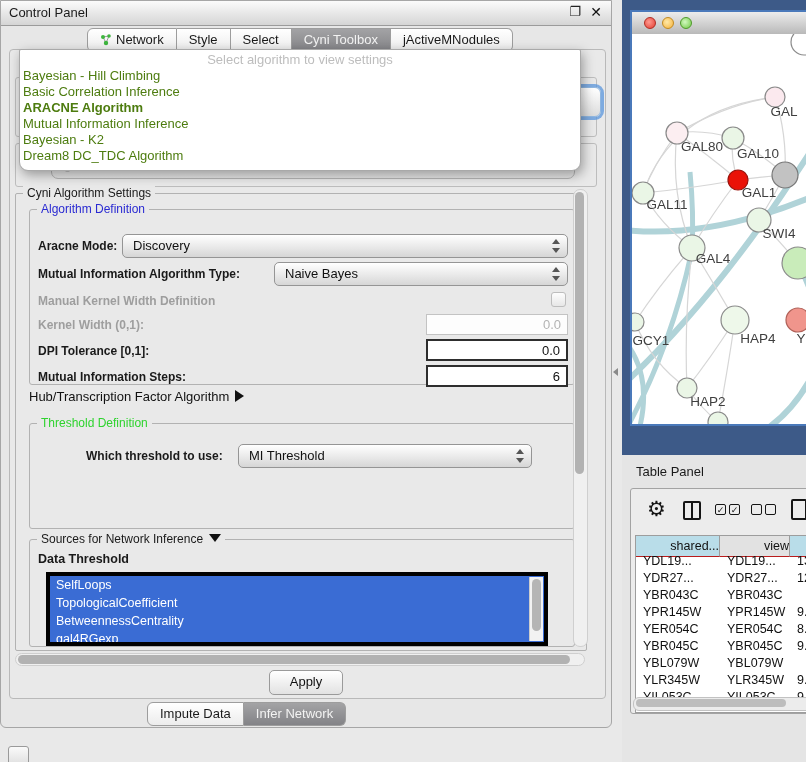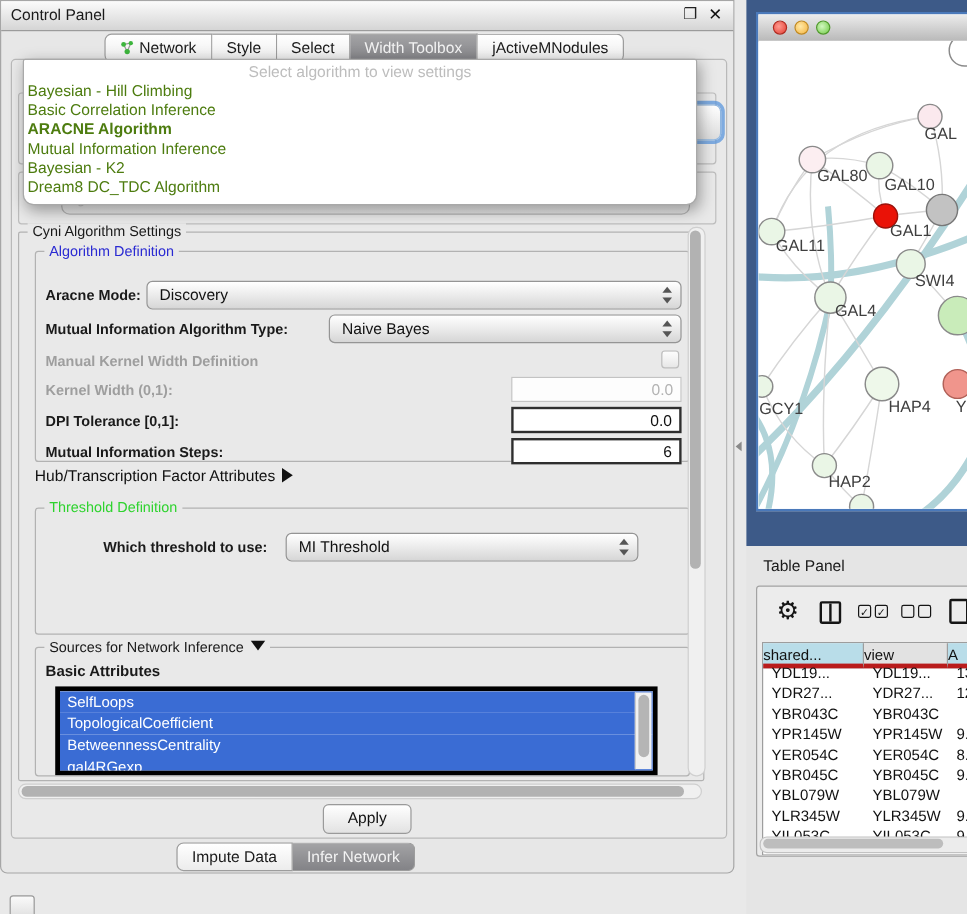--- a/index.html
+++ b/index.html
@@ -114,21 +114,21 @@
   .cols-icon:after{content:"";position:absolute;left:6px;top:0;width:2px;height:15px;background:#151515;}
   .ckpair{position:absolute;top:15px;display:flex;gap:3px;}
   .ckpair .bx{width:11px;height:11px;border:1.5px solid #151515;border-radius:2px;font-size:9px;
     line-height:11px;text-align:center;color:#151515;box-sizing:border-box;}
   .page-icon{position:absolute;left:160px;top:10px;width:16px;height:21px;border:2px solid #151515;
     border-radius:2px;box-sizing:border-box;background:#ececec;}
   .t-grid{position:absolute;left:4px;top:46px;right:0;bottom:0;background:#fff;border:1px solid #9d9d9d;}
   .t-row{display:flex;height:17px;}
   .t-cell{font-size:12.5px;color:#111;line-height:17px;padding-left:7px;box-sizing:border-box;
     overflow:hidden;white-space:nowrap;flex:none;}
-  .t-head .t-cell{height:21px;line-height:21px;border-right:1px solid #9d9d9d;border-bottom:4px solid #b91c1c;text-align:left;padding-left:0;}
+  .t-head .t-cell{height:21px;line-height:21px;border-right:1px solid #9d9d9d;border-bottom:1px solid #b91c1c;text-align:right;padding-left:0;}
   .t-head .c0,.t-head .c2{background:#b9dde9;}
   .t-head .c1{background:#e2e2e2;}
   .c0{width:84px;} .c1{width:70px;} .c2{width:60px;}
   .t-hscroll{position:absolute;left:2px;right:2px;bottom:2px;height:12px;background:#ececec;
     border:1px solid #c2c2c2;border-radius:6px;}
   .t-hscroll .thumb{position:absolute;left:2px;top:1px;height:8px;width:150px;background:#bdbdbd;border-radius:4px;}
 
   .mini-dock{position:absolute;left:8px;top:746px;width:19px;height:19px;border:1px solid #9a9a9a;
     background:linear-gradient(#fafafa,#ddd);border-radius:3px;}
   .splitter-dot{position:absolute;left:613px;top:368px;width:0;height:0;border-top:4px solid transparent;
@@ -166,21 +166,21 @@
           </svg>
           <span>Network</span>
         </span>
         <span class="tab">
           <span>Style</span>
         </span>
         <span class="tab">
           <span>Select</span>
         </span>
         <span class="tab sel">
-          <span>Width Toolbox</span>
+          <span>Cyni Toolbox</span>
         </span>
         <span class="tab">
           <span>jActiveMNodules</span>
         </span>
       </div>
 
     <div class="algo-popup">
       <div class="ph">Select algorithm to view settings</div>
       <div id="algo-items">
           <div class="item">Bayesian - Hill Climbing</div>
@@ -213,35 +213,35 @@
         <span class="checkbox" style="left:521px;top:82px;"></span>
         <span class="lbl dis" style="left:8px;top:108px;">Kernel Width (0,1):</span>
         <div class="field dis" style="left:396px;top:104px;width:142px;height:21px;">0.0</div>
         <span class="lbl" style="left:8px;top:134px;">DPI Tolerance [0,1]:</span>
         <div class="field en" style="left:396px;top:129px;width:142px;height:22px;">0.0</div>
         <span class="lbl" style="left:8px;top:160px;">Mutual Information Steps:</span>
         <div class="field en" style="left:396px;top:155px;width:142px;height:22px;">6</div>
       </div>
 
       <div class="hub-row">
-        <span>Hub/Transcription Factor Attributes</span><span class="tri-right"></span>
+        <span>Hub/Transcription Factor Algorithm</span><span class="tri-right"></span>
       </div>
 
       <div class="gbox" style="left:14px;top:238px;width:546px;height:106px;">
         <span class="legend green">Threshold Definition</span>
         <span class="lbl" style="left:56px;top:25px;">Which threshold to use:</span>
         <div class="combo" style="left:208px;top:20px;width:294px;height:24px;">
           <span>MI Threshold</span>
           <span class="arrows"></span>
         </div>
       </div>
 
       <div class="gbox" style="left:14px;top:354px;width:546px;height:108px;">
         <span class="legend black"><span>Sources for Network Inference</span><span class="tri-down"></span></span>
-        <span class="lbl" style="left:8px;top:12px;font-size:12.5px;">Basic Attributes</span>
+        <span class="lbl" style="left:8px;top:12px;font-size:12.5px;">Data Threshold</span>
         <div class="attr-list">
           <div id="attr-items">
               <div class="attr-item">SelfLoops</div>
               <div class="attr-item">TopologicalCoefficient</div>
               <div class="attr-item">BetweennessCentrality</div>
               <div class="attr-item">gal4RGexp</div>
             </div>
           <div class="list-vscroll">
               <div class="thumb"></div>
             </div>

